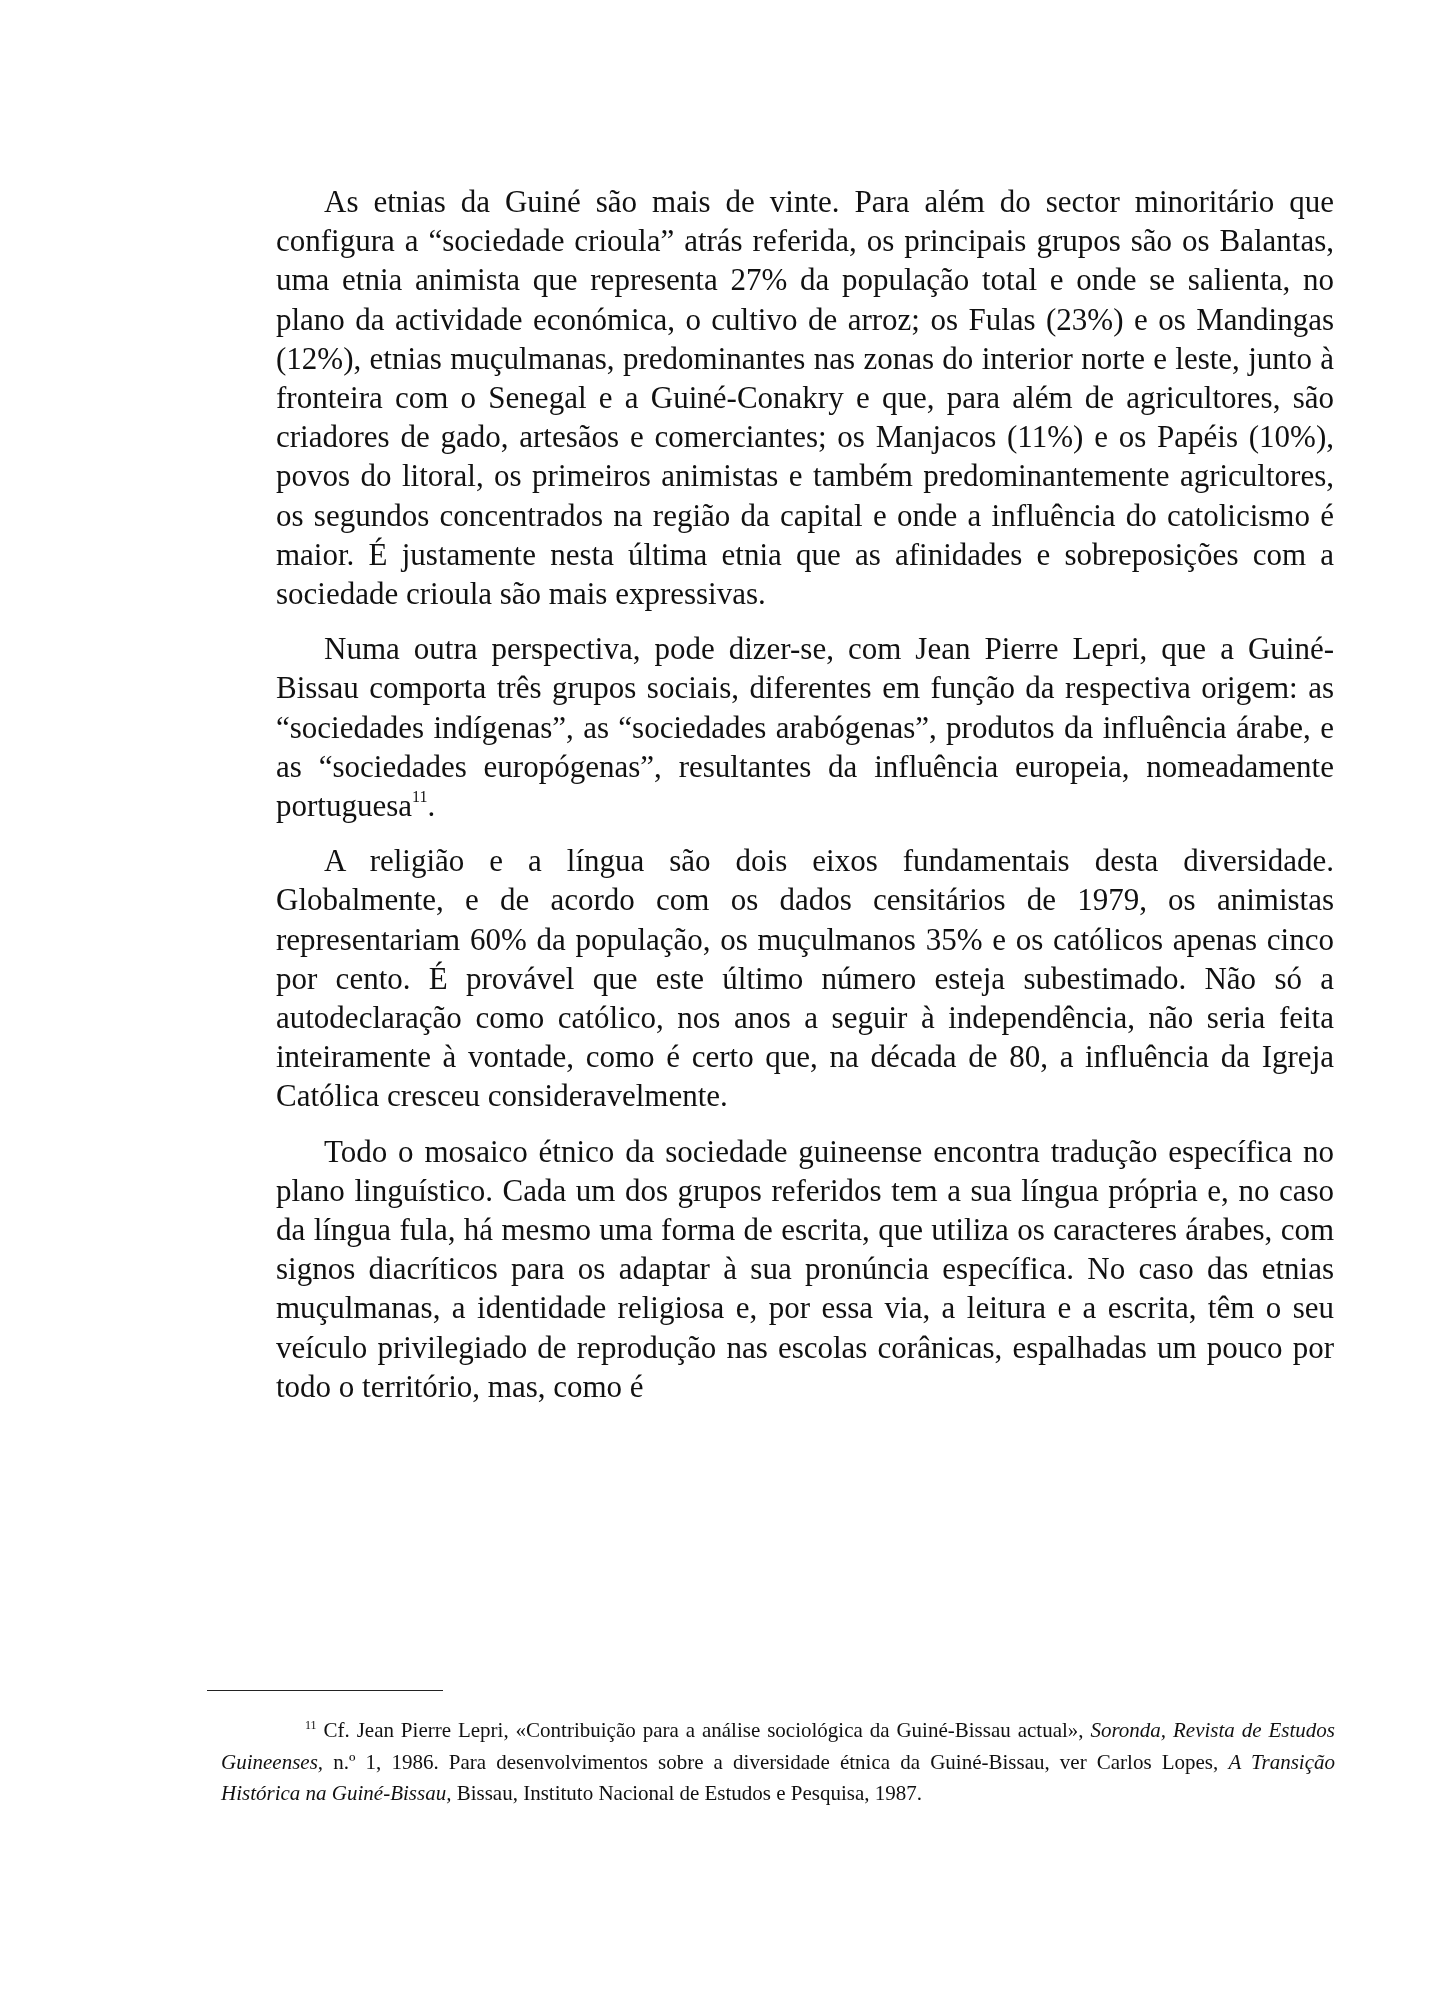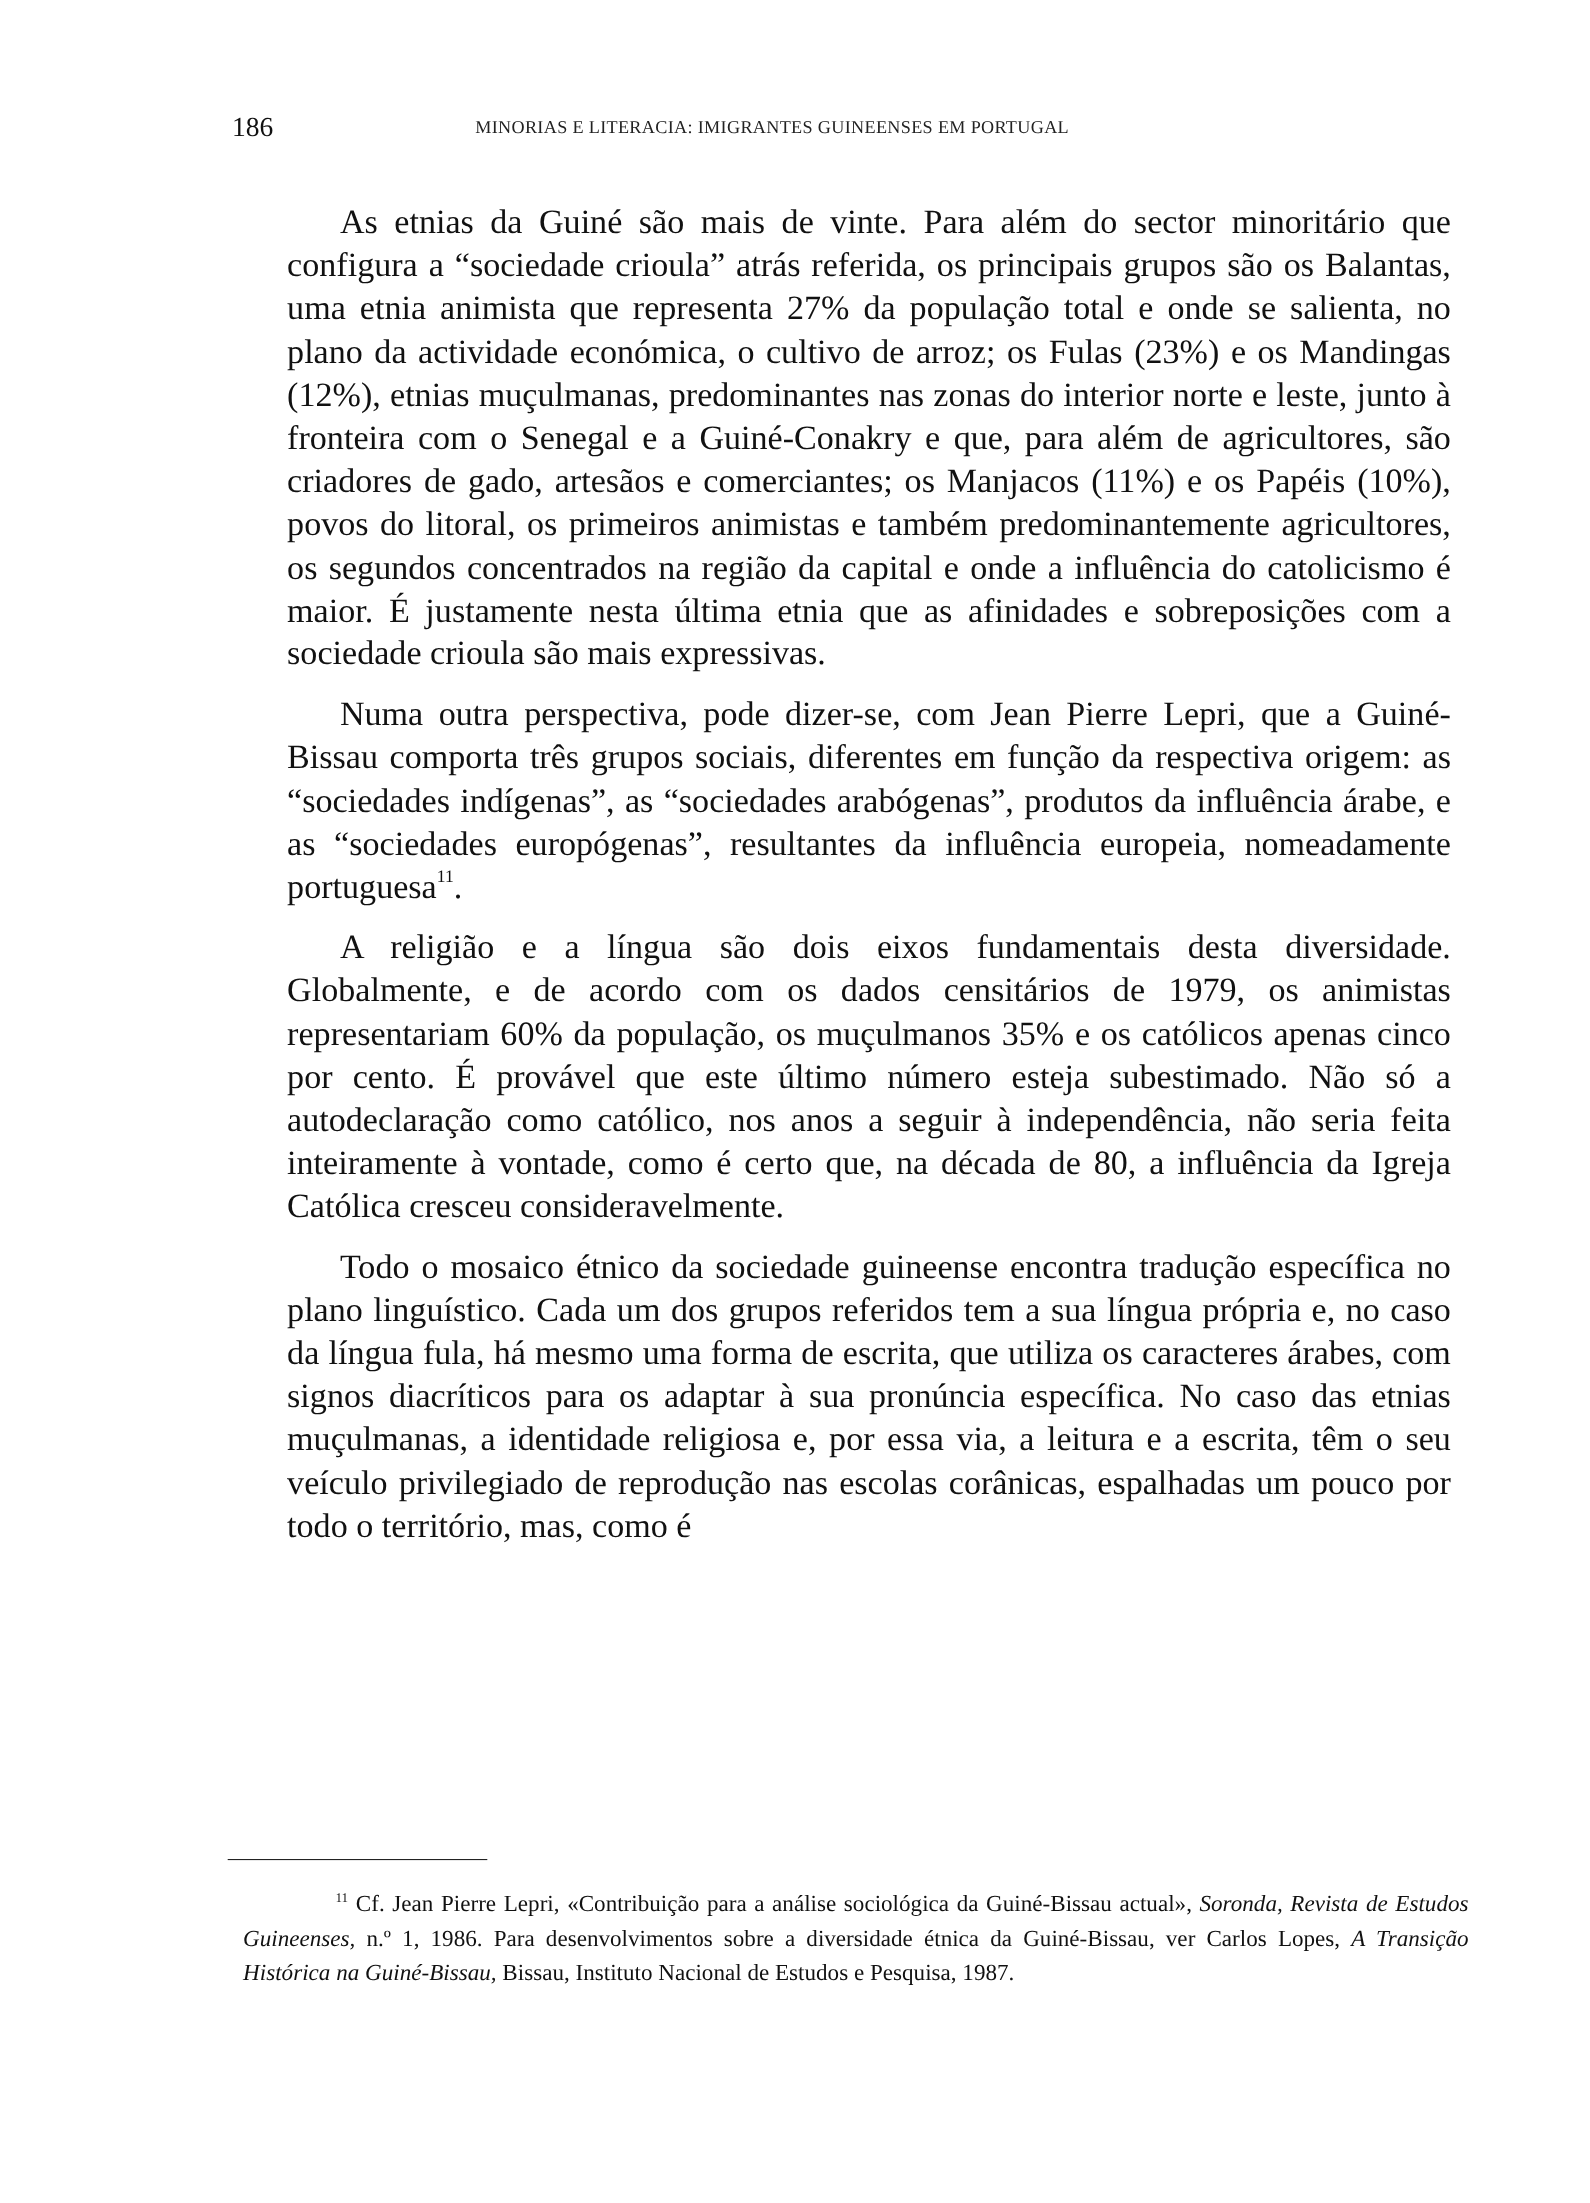--- a/index.html
+++ b/index.html
@@ -1,36 +1,32 @@
 <!DOCTYPE html>
 <html><head>
 <meta charset="utf-8">
 <style>
   html, body { margin: 0; padding: 0; background: #ffffff; }
   body { width: 1445px; height: 2003px; position: relative; overflow: hidden; color: #111; }
   .page { position: absolute; left: 0; top: 0; width: 1445px; height: 2003px; font-family: "Liberation Serif", "DejaVu Serif", serif; }
   .header { position: absolute; top: 103px; left: 211px; width: 1000px; height: 30px; }
   .page-number { position: absolute; left: 0; top: 0; font-size: 25px; }
   .running-head { position: absolute; left: 221px; top: 3px; font-size: 16.5px; letter-spacing: 0.3px; color: #222; }
-  .body-text { position: absolute; left: 261px; top: 182px; width: 1058px; }
+  .body-text { position: absolute; left: 276px; top: 182px; width: 1058px; }
   .para { font-size: 31px; line-height: 39.2px; text-align: justify; text-indent: 48px; margin: 0 0 16px 0; hyphens: manual; }
   .para sup { font-size: 16px; vertical-align: 14px; line-height: 0; }
   .fn-rule { position: absolute; left: 207px; top: 1690px; width: 236px; height: 0; border-top: 1.5px solid #222; }
   .footnote { position: absolute; left: 207px; top: 1715px; width: 1114px; font-size: 21px; line-height: 31.5px; text-align: justify; text-indent: 84px; margin-left: 14px; }
   .footnote sup { font-size: 12px; vertical-align: 8px; line-height: 0; }
   .footnote i { font-style: italic; }
 </style>
 </head>
 <body>
 
 <div class="page">
-  <div class="header">
-    <span class="page-number">186</span>
-    <span class="running-head">MINORIAS E LITERACIA: IMIGRANTES GUINEENSES EM PORTUGAL</span>
-  </div>
 
   <div class="body-text">
     <p class="para">As etnias da Guiné são mais de vinte. Para além do sector minoritário que configura a “sociedade crioula” atrás referida, os principais grupos são os Balantas, uma etnia animista que representa 27% da população total e onde se salienta, no plano da actividade económica, o cultivo de arroz; os Fulas (23%) e os Mandingas (12%), etnias muçulmanas, predominantes nas zonas do interior norte e leste, junto à fronteira com o Senegal e a Guiné-Conakry e que, para além de agricultores, são criadores de gado, artesãos e comer­ciantes; os Manjacos (11%) e os Papéis (10%), povos do litoral, os primeiros animistas e também predominantemente agricultores, os segundos concen­trados na região da capital e onde a influência do catolicismo é maior. É jus­tamente nesta última etnia que as afinidades e sobreposições com a sociedade crioula são mais expressivas.</p>
     <p class="para"><span>Numa outra perspectiva, pode dizer-se, com Jean Pierre Lepri, que a Guiné-Bissau comporta três grupos sociais, diferentes em função da respec­tiva origem: as “sociedades indígenas”, as “sociedades arabógenas”, produtos da influência árabe, e as “sociedades europógenas”, resultantes da influência europeia, nomeadamente portuguesa</span><sup>11</sup><span>.</span></p>
     <p class="para">A religião e a língua são dois eixos fundamentais desta diversidade. Globalmente, e de acordo com os dados censitários de 1979, os animistas representariam 60% da população, os muçulmanos 35% e os católicos ape­nas cinco por cento. É provável que este último número esteja subestimado. Não só a autodeclaração como católico, nos anos a seguir à independência, não seria feita inteiramente à vontade, como é certo que, na década de 80, a influência da Igreja Católica cresceu consideravelmente.</p>
     <p class="para">Todo o mosaico étnico da sociedade guineense encontra tradução espe­cífica no plano linguístico. Cada um dos grupos referidos tem a sua língua própria e, no caso da língua fula, há mesmo uma forma de escrita, que utiliza os caracteres árabes, com signos diacríticos para os adaptar à sua pronúncia específica. No caso das etnias muçulmanas, a identidade religiosa e, por essa via, a leitura e a escrita, têm o seu veículo privilegiado de reprodução nas escolas corânicas, espalhadas um pouco por todo o território, mas, como é</p>
   </div>
 
   <div class="fn-rule"></div>
 

